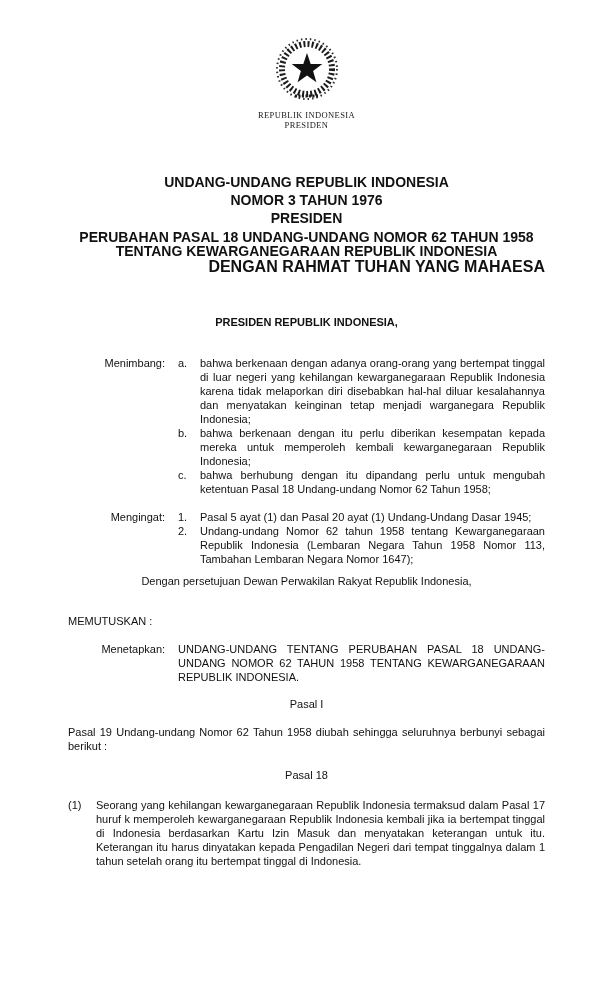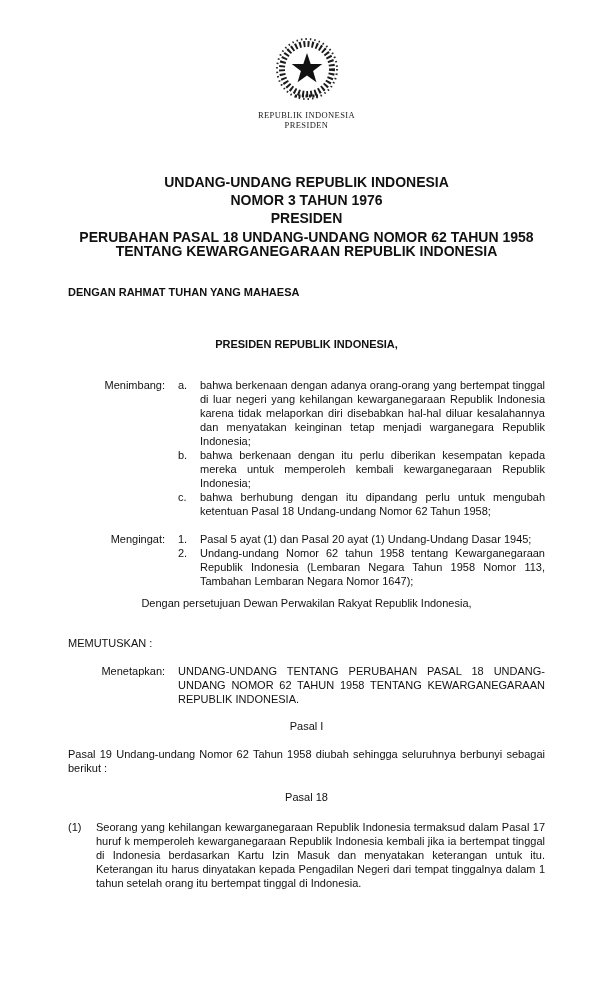--- a/index.html
+++ b/index.html
@@ -23,21 +23,21 @@
     font-family: "Liberation Serif", serif;
     font-size: 8.5px;
     line-height: 10px;
     letter-spacing: 0.4px;
     color: #1a1a1a;
     margin-top: 2px;
   }
   .title-block { margin-top: 46px; text-align: center; font-weight: bold; font-size: 14px; }
   .title-line { line-height: 13px; margin-bottom: 5px; }
   .title-sub { line-height: 14px; }
-  .grace { margin-top: 28px; text-align: left; font-weight: bold; font-size: 11px; }
+  .grace { text-align: right; font-weight: bold; font-size: 16px; }
   .authority { margin-top: 40px; text-align: center; font-weight: bold; font-size: 11px; }
 
   .body-text { font-size: 11px; line-height: 14px; }
 
   .clause-row { display: flex; margin-top: 28px; }
   .clause-row.tight { margin-top: 14px; }
   .clause-label { width: 94px; flex-shrink: 0; text-align: right; }
   .clause-colon { width: 16px; flex-shrink: 0; }
   .clause-content { flex: 1; }
   .item-row { display: flex; }

